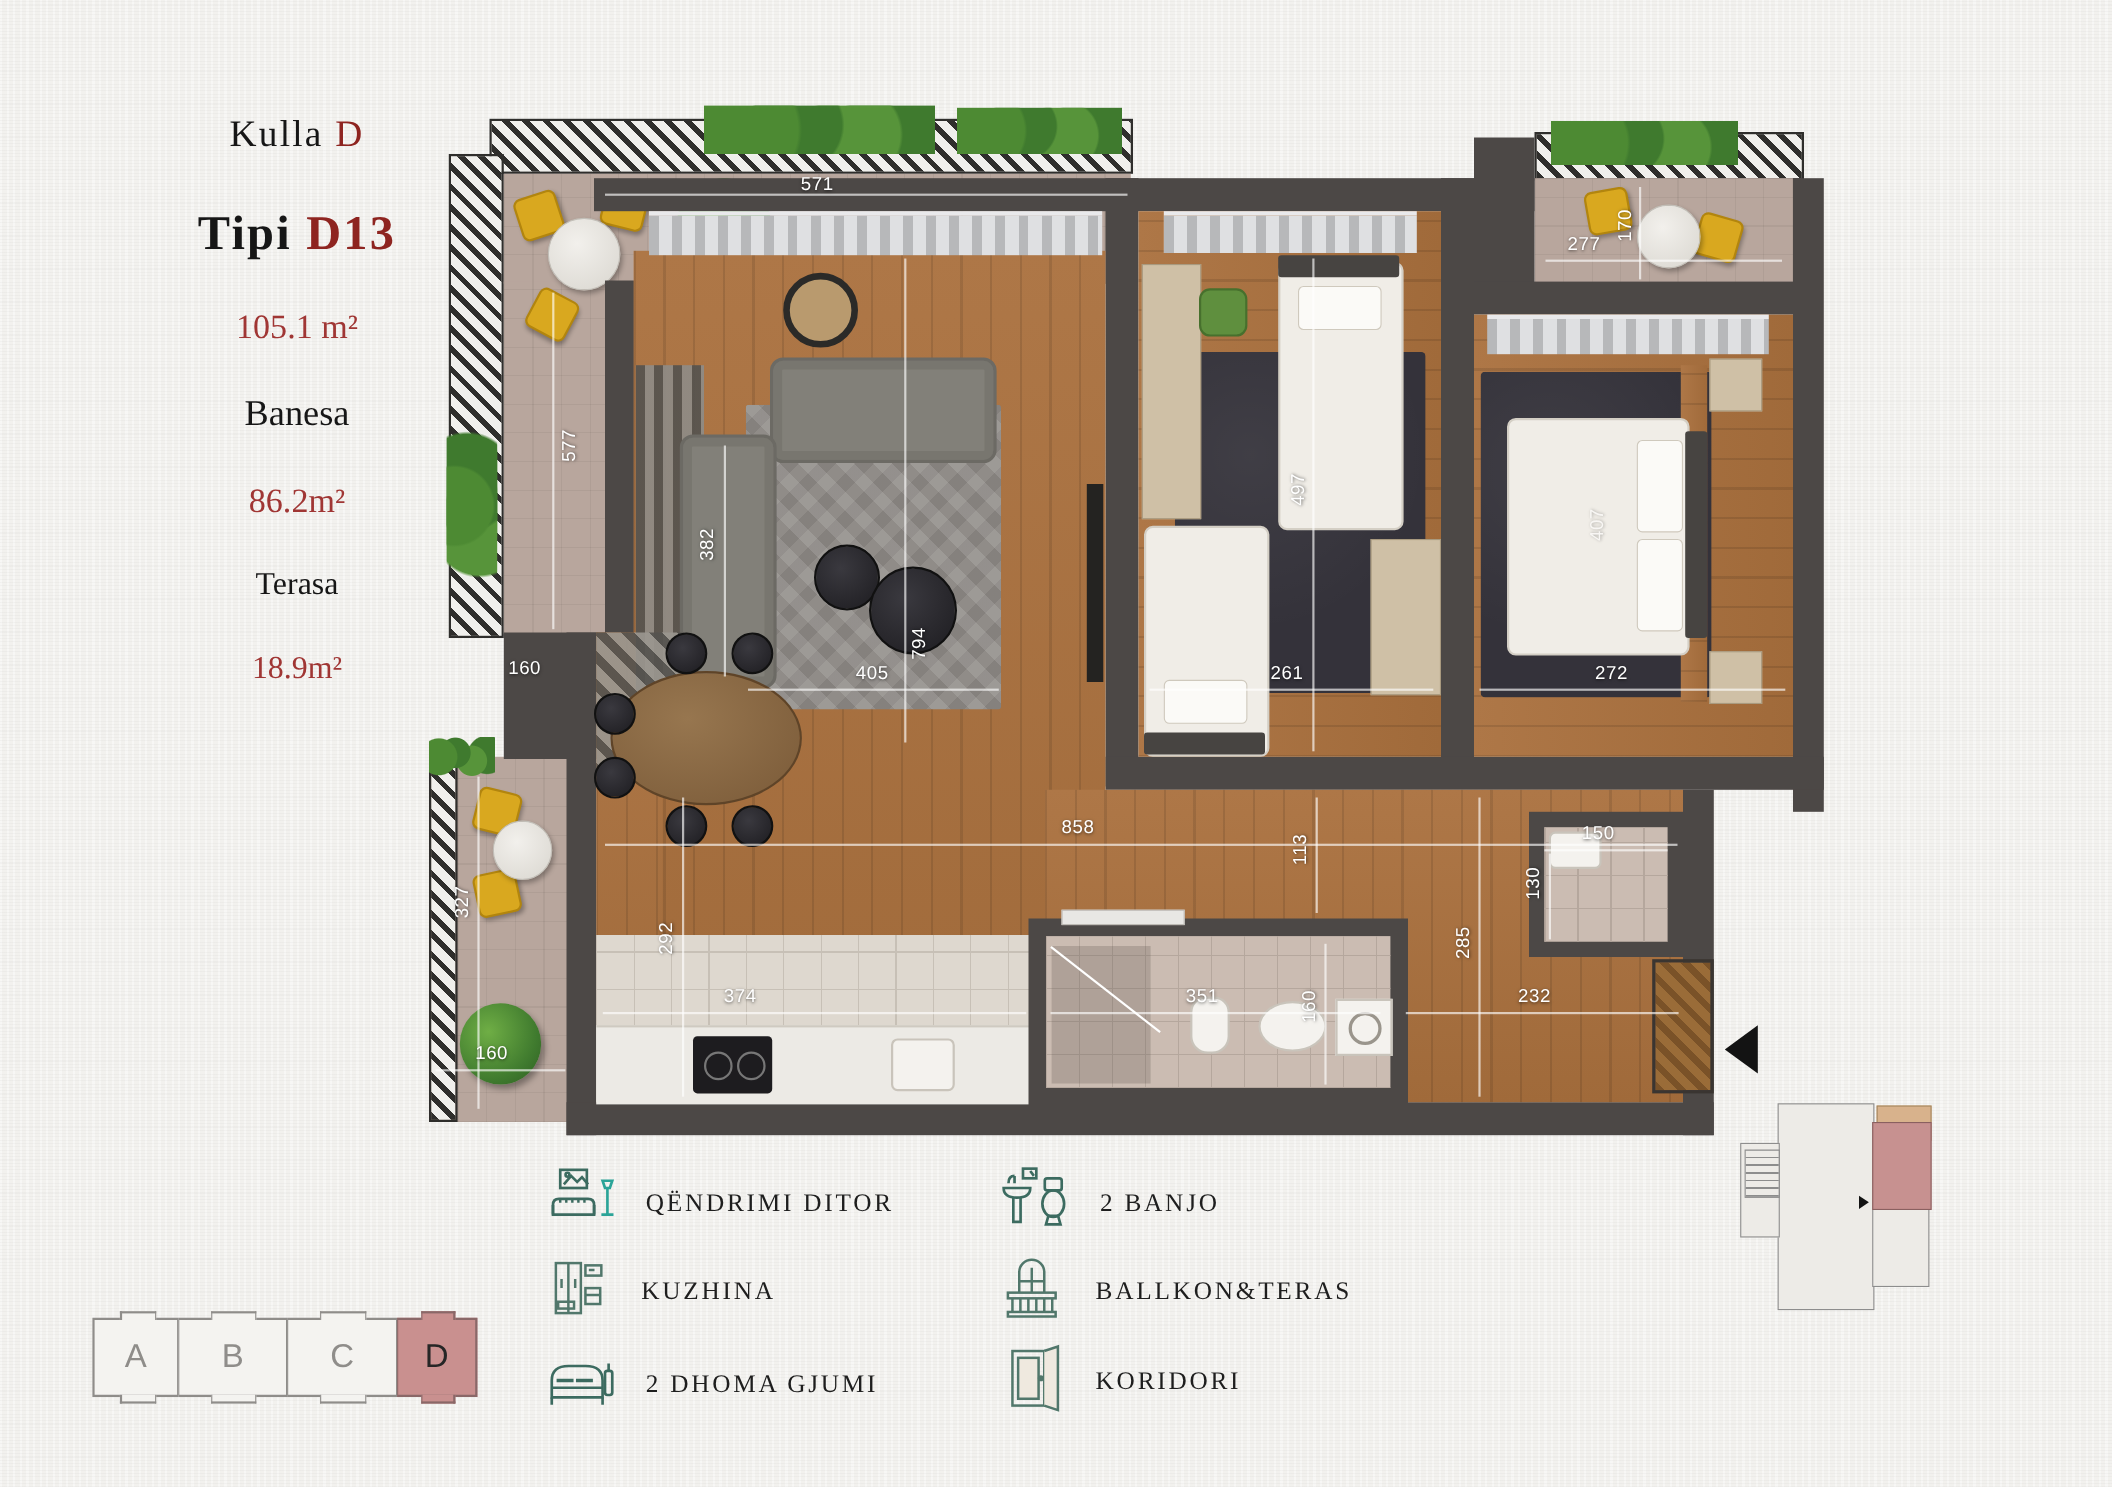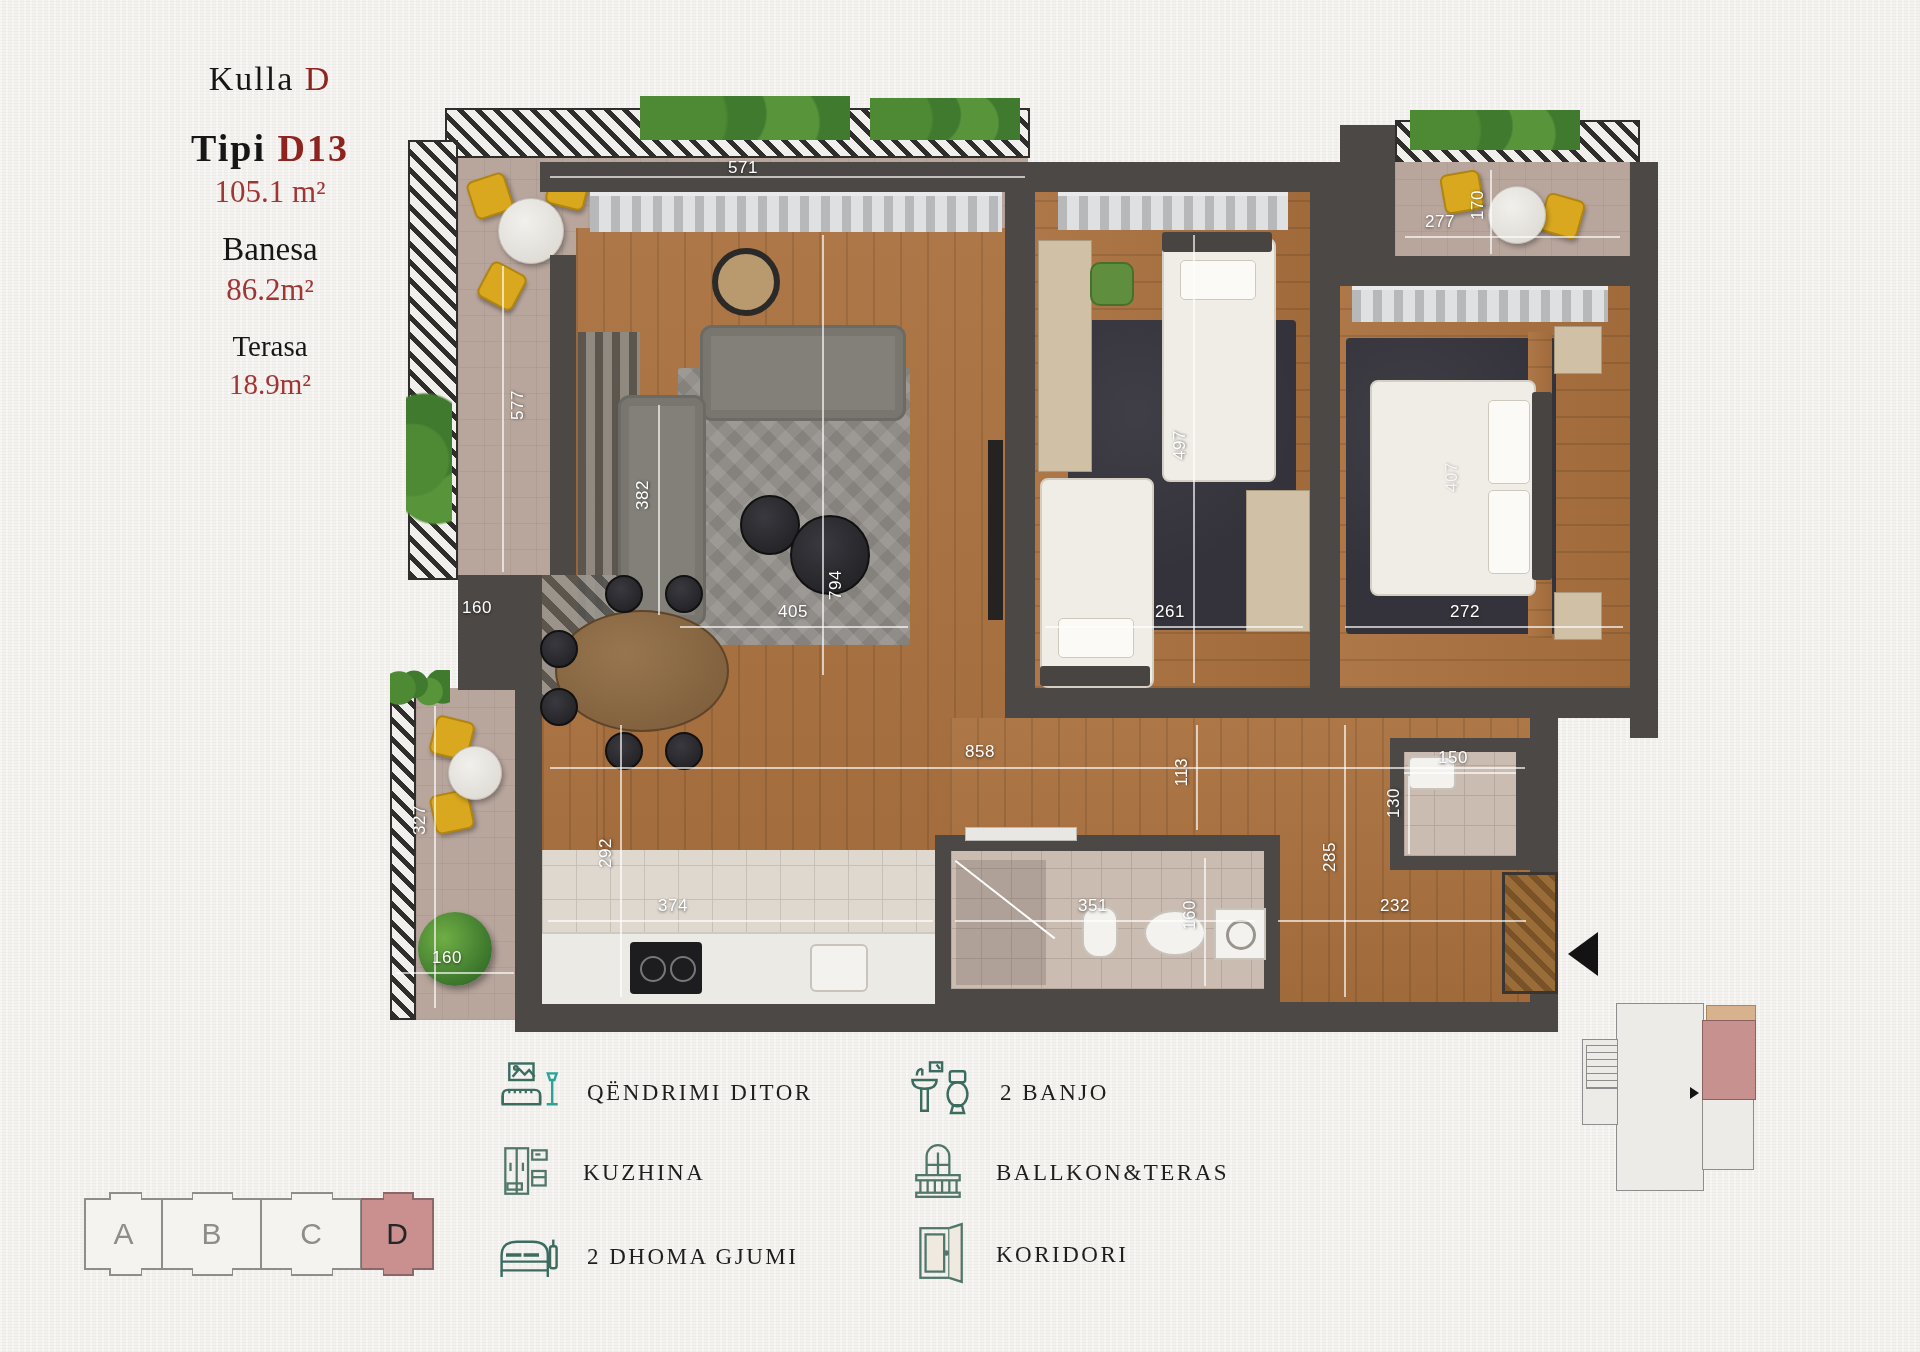--- a/index.html
+++ b/index.html
@@ -7,23 +7,23 @@
     width:1920px;height:1352px;position:relative;overflow:hidden;
     background:
       repeating-linear-gradient(0deg, rgba(0,0,0,.025) 0 1px, transparent 1px 3px),
       repeating-linear-gradient(90deg, rgba(255,255,255,.4) 0 2px, transparent 2px 6px),
       #f2f1ee;
     font-family:"Liberation Serif", serif;
   }
   .abs{position:absolute;}
   
   #title-panel{left:80px;top:60px;width:380px;text-align:center;color:#161616;}
-  #title-panel .row{margin-bottom:6px;}
+  #title-panel .row{margin-bottom:6px;margin-top:44px;}
   .t-kulla{font-size:34px;letter-spacing:2px;}
-  .t-tipi{font-size:38px;font-weight:bold;letter-spacing:2px;margin-top:28px;}
+  .t-tipi{font-size:44px;font-weight:bold;letter-spacing:2px;margin-top:28px;}
   .t-lbl{font-size:31px;margin-top:26px;letter-spacing:1px;}
   .t-lbl2{font-size:33px;margin-top:22px;}
   .t-lbl3{font-size:29px;margin-top:24px;}
   .red{color:#8e2420;}
   .t-val{font-size:31px;color:#a03634;line-height:1.05;}
   .t-val3{font-size:29px;color:#a03634;line-height:1.05;}
   
   #plan{left:390px;top:70px;width:1270px;height:1000px;}
   .wall{position:absolute;background:#4c4846;}
   .hatch{position:absolute;background:repeating-linear-gradient(45deg,#2f2e2c 0 5px,#f0efec 5px 13px);border:2px solid #2f2e2c;box-sizing:border-box;}

